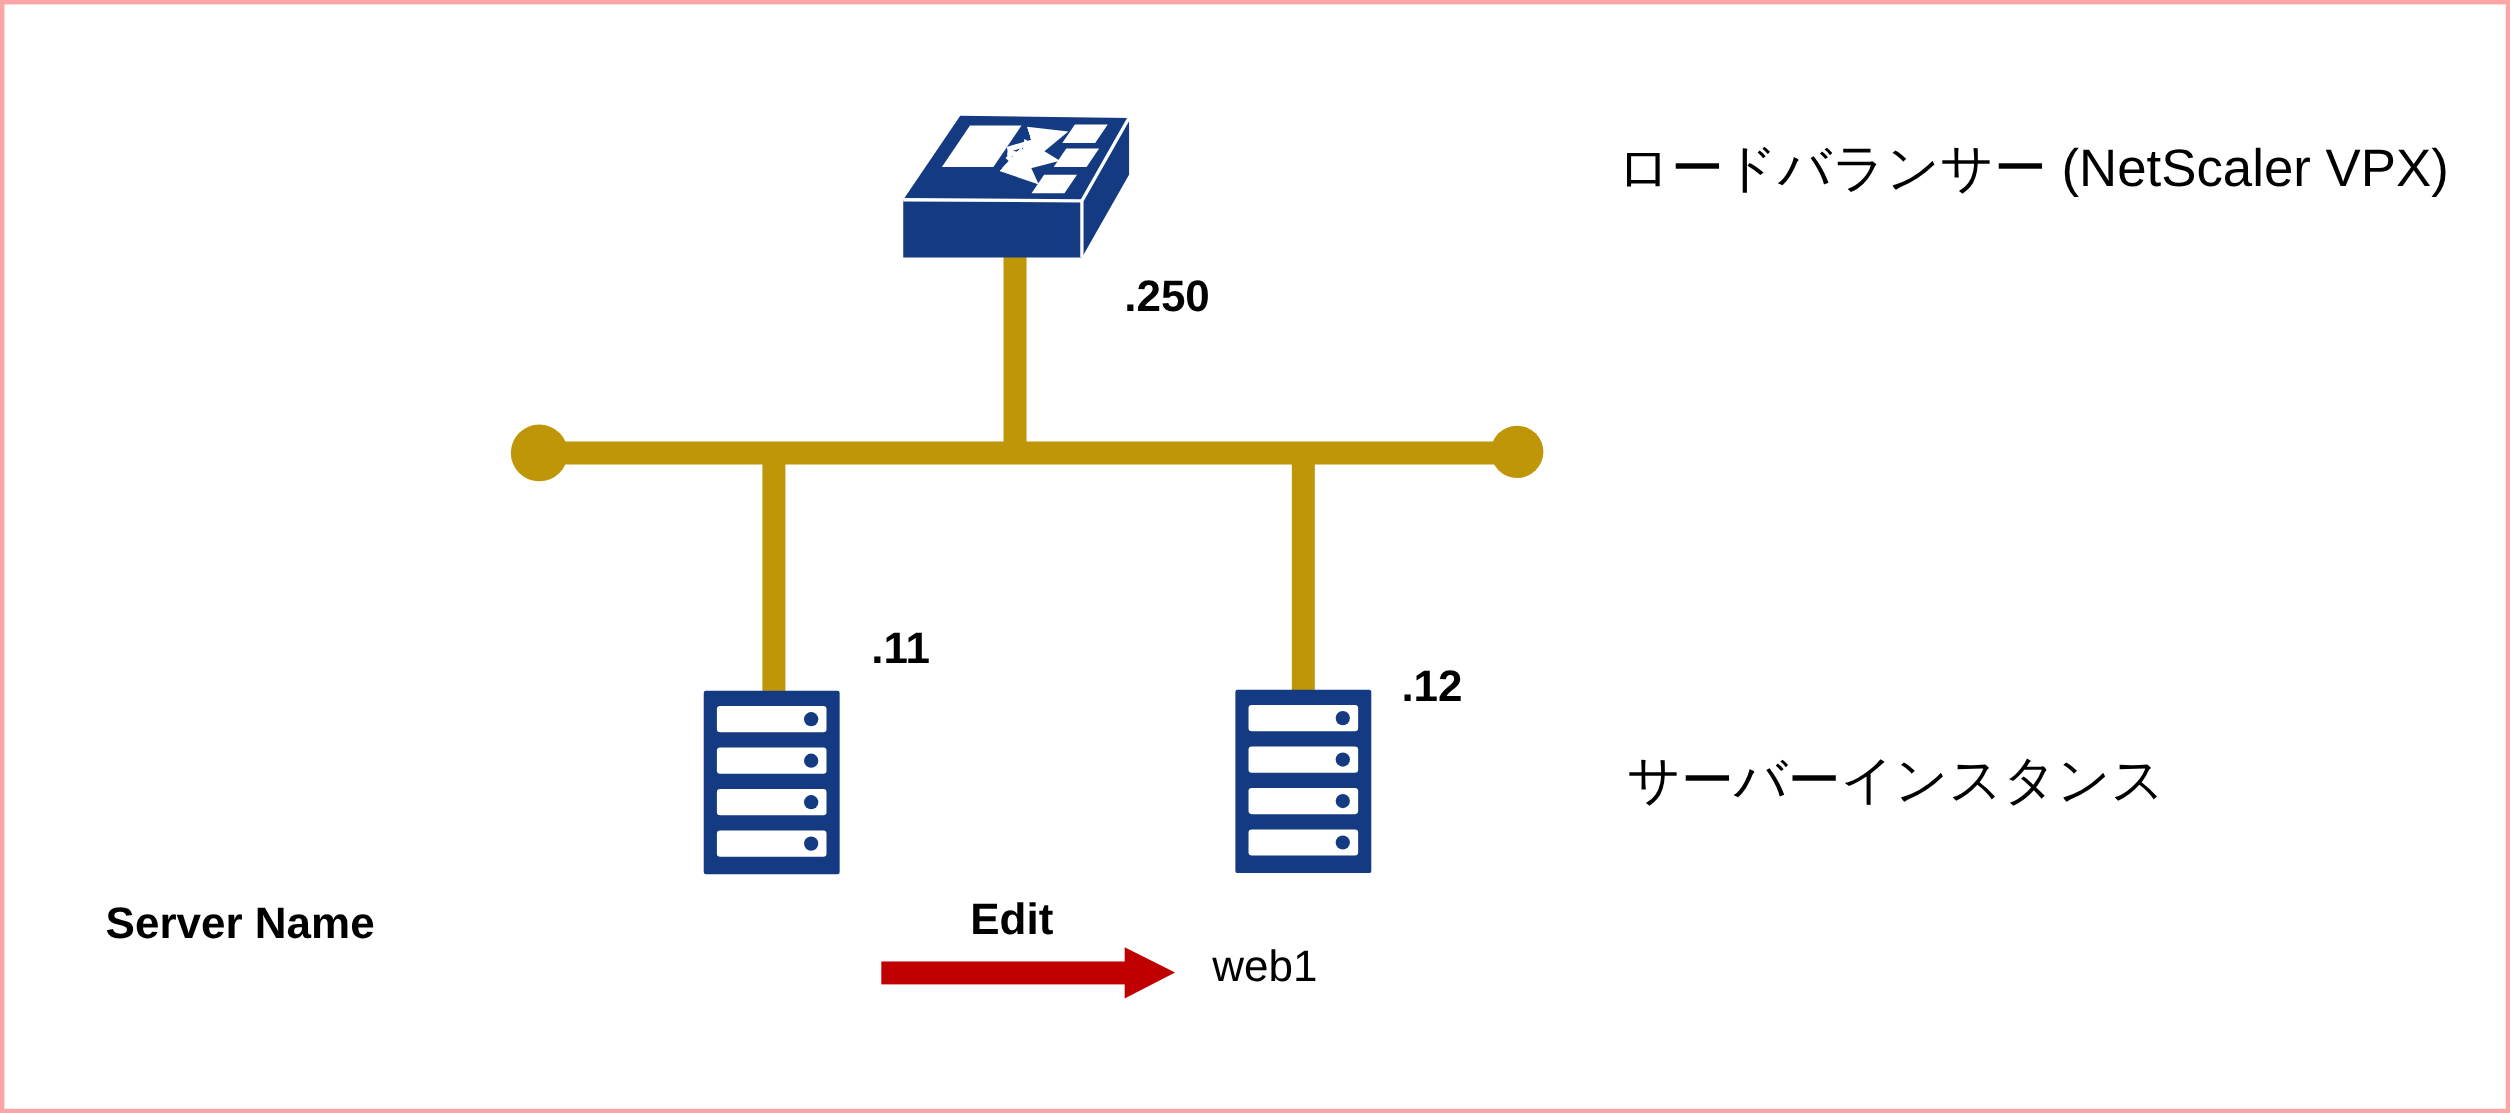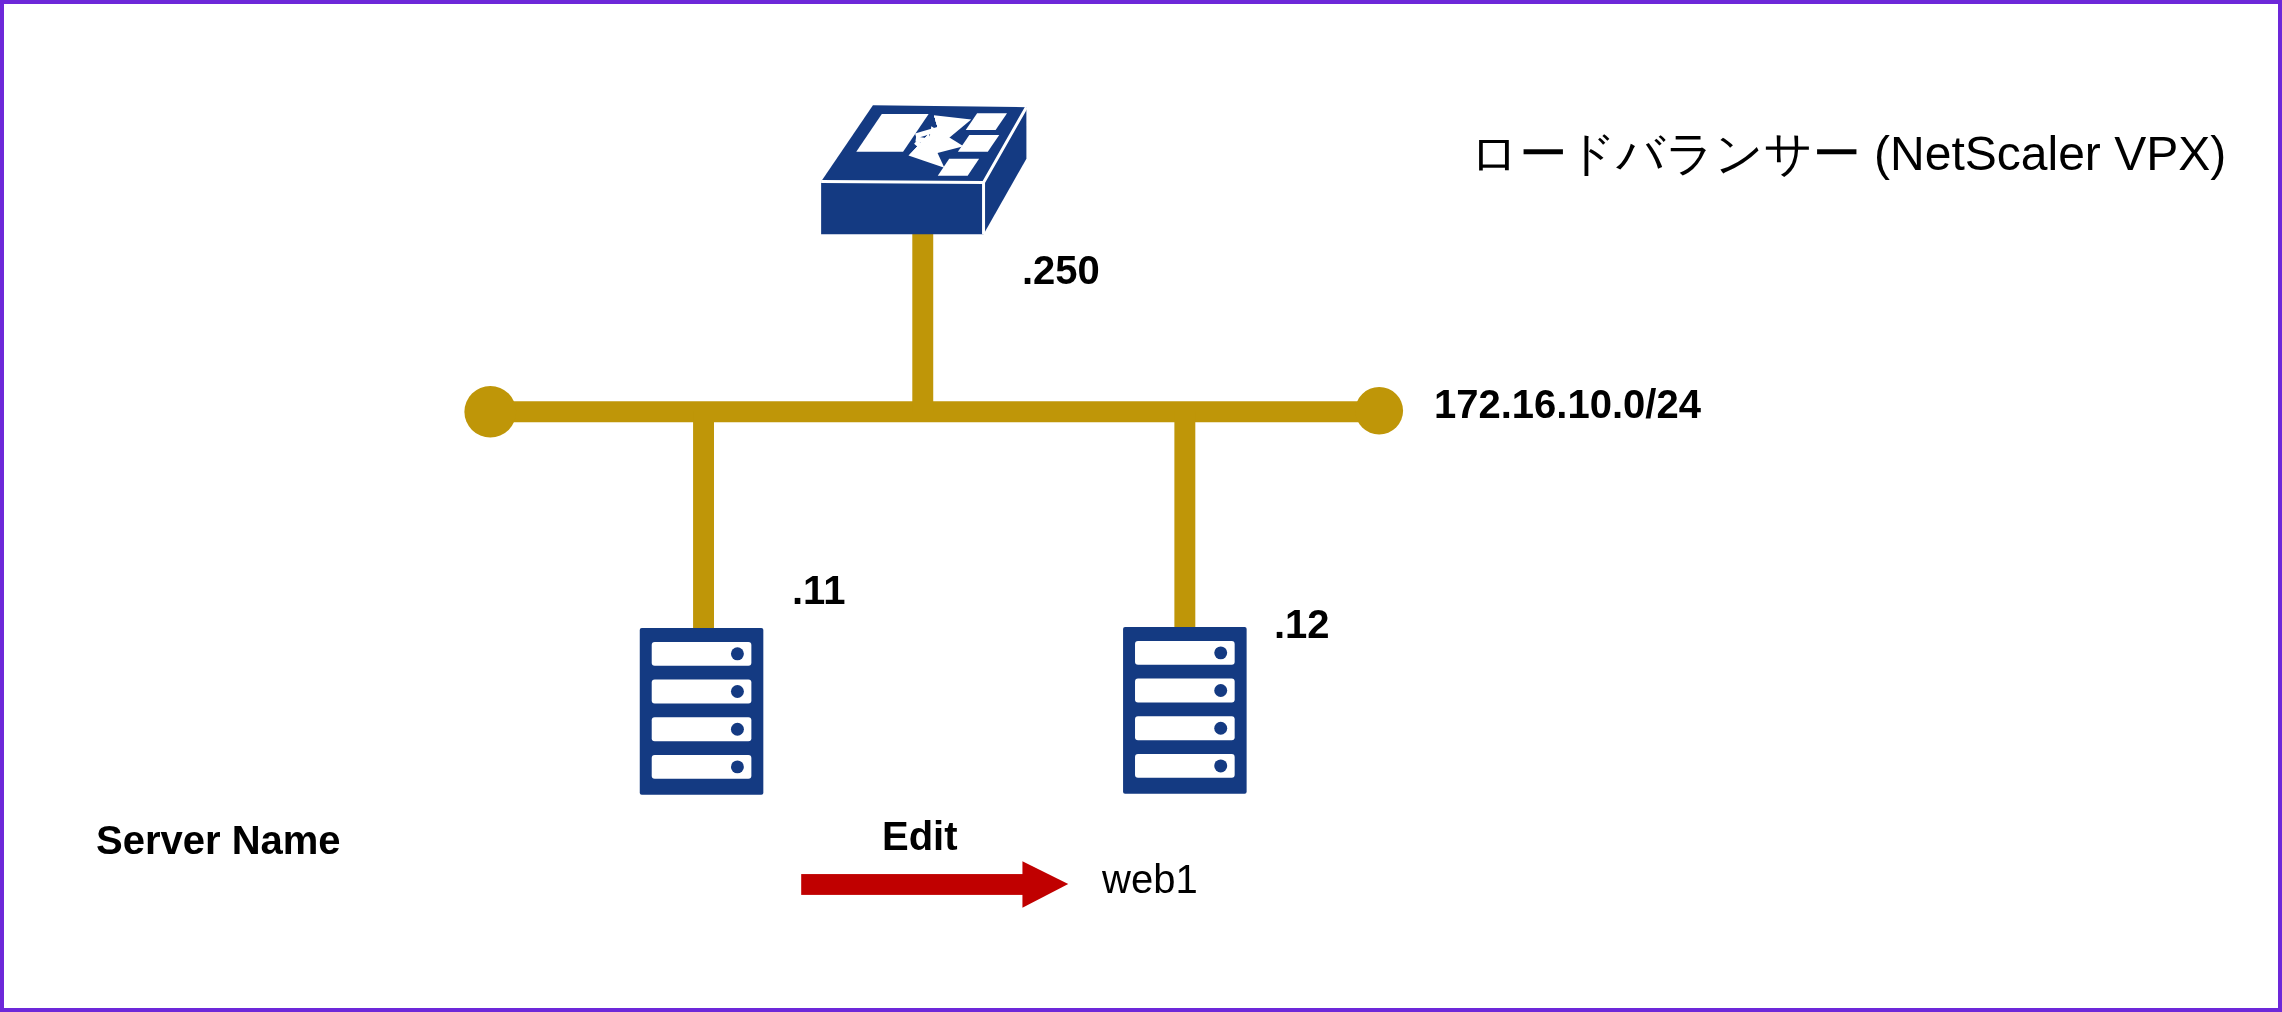--- a/index.html
+++ b/index.html
@@ -1,20 +1,20 @@
 <!DOCTYPE html>
 <html><head>
 <meta charset="utf-8">
 <style>
   html,body { margin:0; padding:0; background:#888; }
   .canvas {
     position:relative;
     width:2282px; height:1012px;
     background:#FFFFFF;
-    border:4px solid #6d28d9;
+    border:4px solid #fca5a5;
     box-sizing:border-box;
     overflow:hidden;
     font-family:"Liberation Sans","DejaVu Sans",sans-serif;
   }
   .layer { position:absolute; left:0; top:0; width:100%; height:100%; }
   .t { position:absolute; color:#000000; white-space:nowrap; line-height:1; }
   .b { font-weight:bold; }
   .jp { font-size:48px; }
   .num { font-size:40px; }
   .red { color:#000000; }
@@ -83,20 +83,20 @@
     </g>
 
     <g fill="#C00000">
       <rect x="800" y="877" width="226" height="21"></rect>
       <polygon points="1022,864 1068,887 1022,911"></polygon>
     </g>
   </svg>
 
   <div class="t jp" style="left:1466px; top:126px;">ロードバランサー (NetScaler VPX)</div>
   <div class="t num b" style="left:1018px; top:246px;">.250</div>
-  <div class="t num b" style="left:1430px; top:380px;">172.16.10.0/24</div>
   <div class="t num b" style="left:788px;  top:566px;">.11</div>
   <div class="t num b" style="left:1270px; top:600px;">.12</div>
+  <div class="t jp" style="left:1475px; top:682px;">サーバーインスタンス</div>
   <div class="t num b" style="left:92px;   top:816px;">Server Name</div>
   <div class="t num b red" style="left:878px; top:812px;">Edit</div>
   <div class="t num" style="left:1098px; top:816px;margin-top:39px;">web1</div>
 
 </div>
 
 </body></html>

